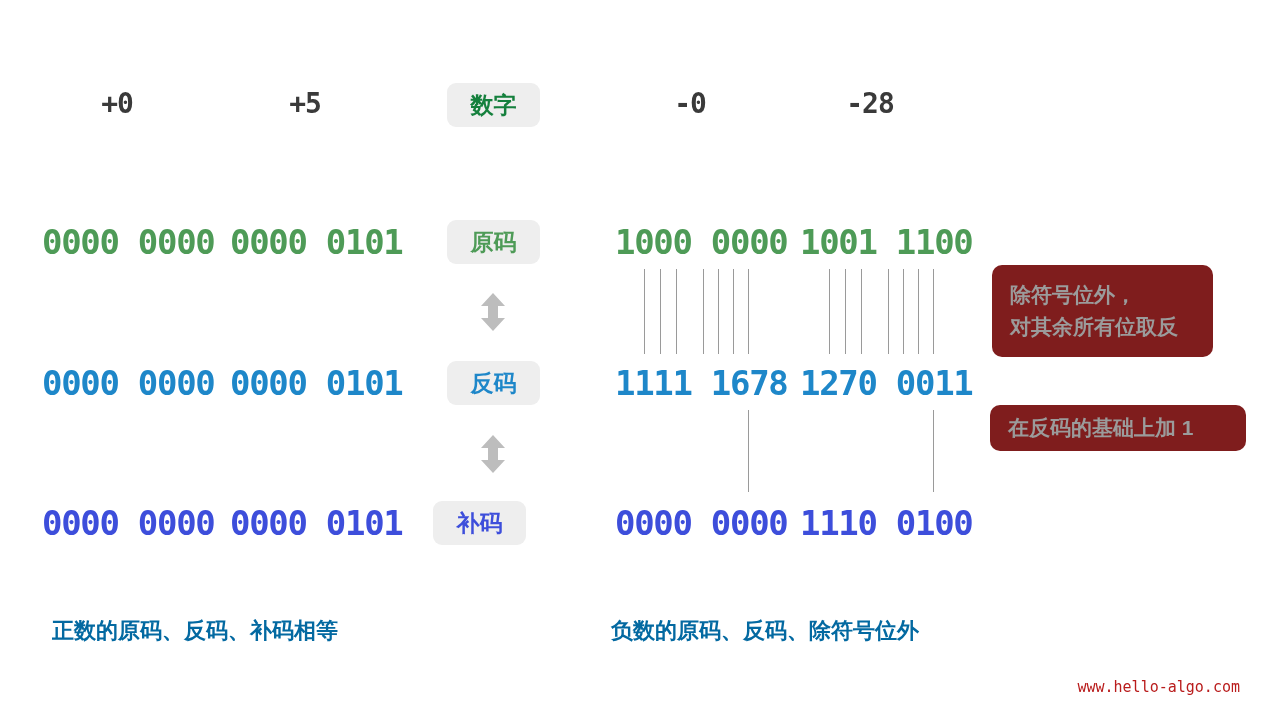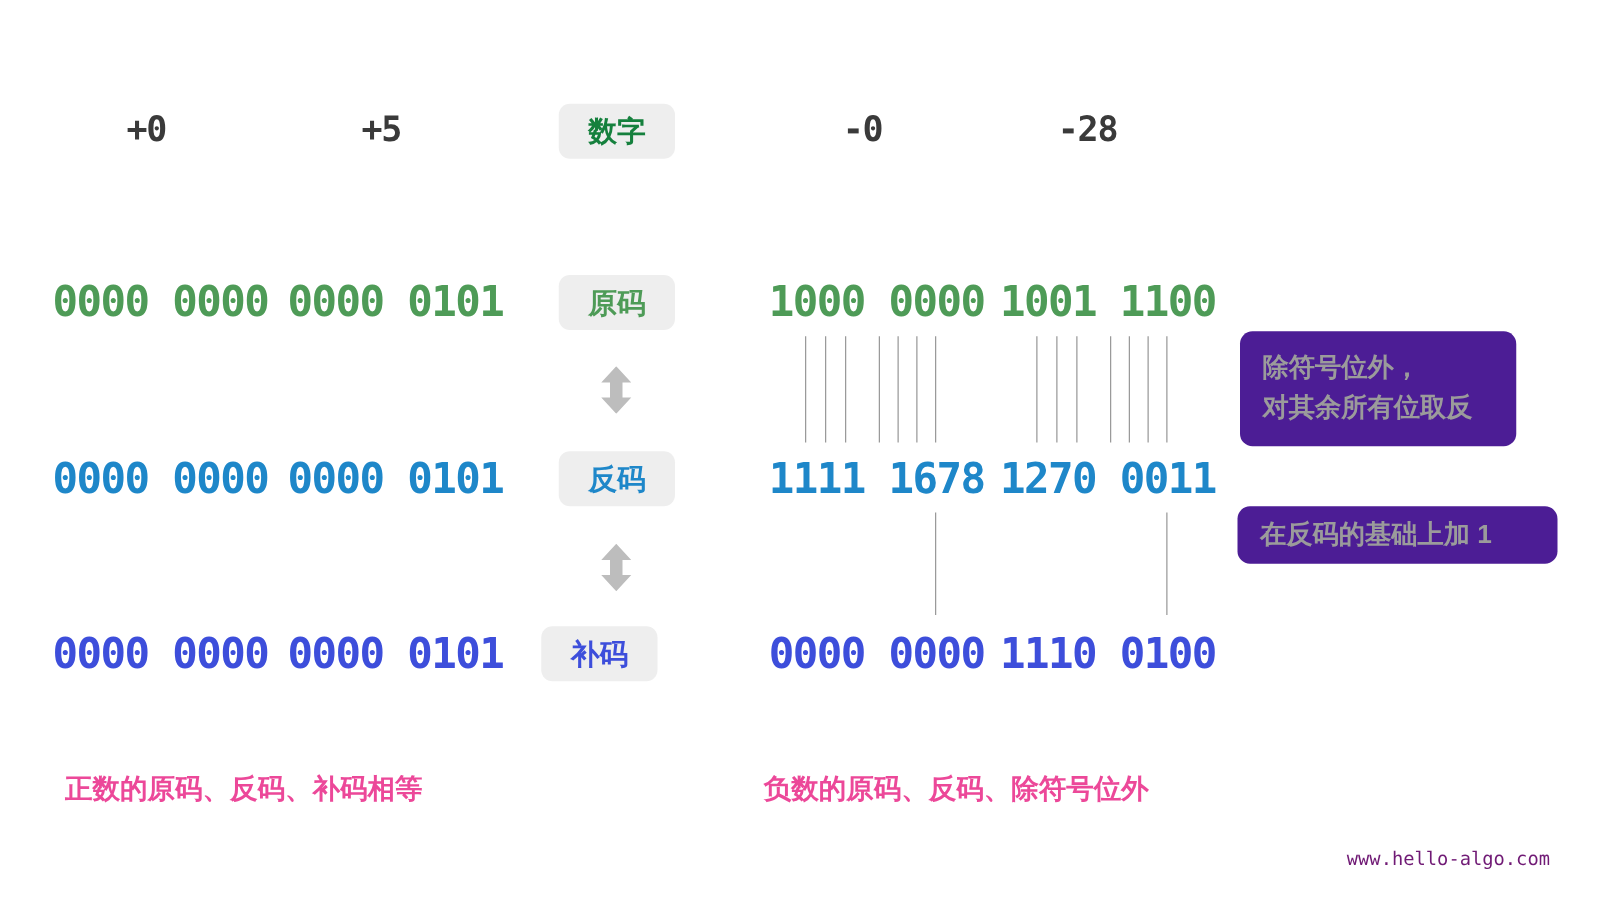--- a/index.html
+++ b/index.html
@@ -13,28 +13,28 @@
   .blue{color:#1e87c9;}
   .indigo{color:#3d4edb;}
   .tag{position:absolute;width:93px;height:44px;background:#eeeeee;border-radius:9px;
        display:flex;align-items:center;justify-content:center;
        font-weight:bold;font-size:23px;}
   .tag.dark{color:#15803d;}
   .arrow{position:absolute;width:26px;height:38px;}
   .tick{position:absolute;width:1px;background:#9a9a9a;}
   .tick.g1{top:269px;height:85px;}
   .tick.g2{top:410px;height:82px;}
-  .note{position:absolute;background:#4c1d95;border-radius:10px;color:#9b9b9b;
+  .note{position:absolute;background:#7f1d1d;border-radius:10px;color:#9b9b9b;
         font-weight:bold;font-size:21px;box-sizing:border-box;
         display:flex;flex-direction:column;justify-content:center;padding-left:18px;
         line-height:32px;}
-  .caption{position:absolute;color:#ec4899;font-weight:bold;font-size:22px;
+  .caption{position:absolute;color:#0369a1;font-weight:bold;font-size:22px;
            height:30px;line-height:30px;white-space:pre;text-align:right;}
   .watermark{position:absolute;left:1040px;top:678px;width:200px;text-align:right;
-             color:#701a75;font-size:15px;font-family:"DejaVu Sans Mono",monospace;}
+             color:#b91c1c;font-size:15px;font-family:"DejaVu Sans Mono",monospace;}
 </style>
 </head>
 <body>
 
 <div id="canvas">
 
   <div class="cell mono num" style="left:47px;top:88px;width:140px">+0</div>
   <div class="cell mono num" style="left:235px;top:88px;width:140px">+5</div>
   <div class="cell mono num" style="left:620px;top:88px;width:140px">-0</div>
   <div class="cell mono num" style="left:800px;top:88px;width:140px">-28</div>

